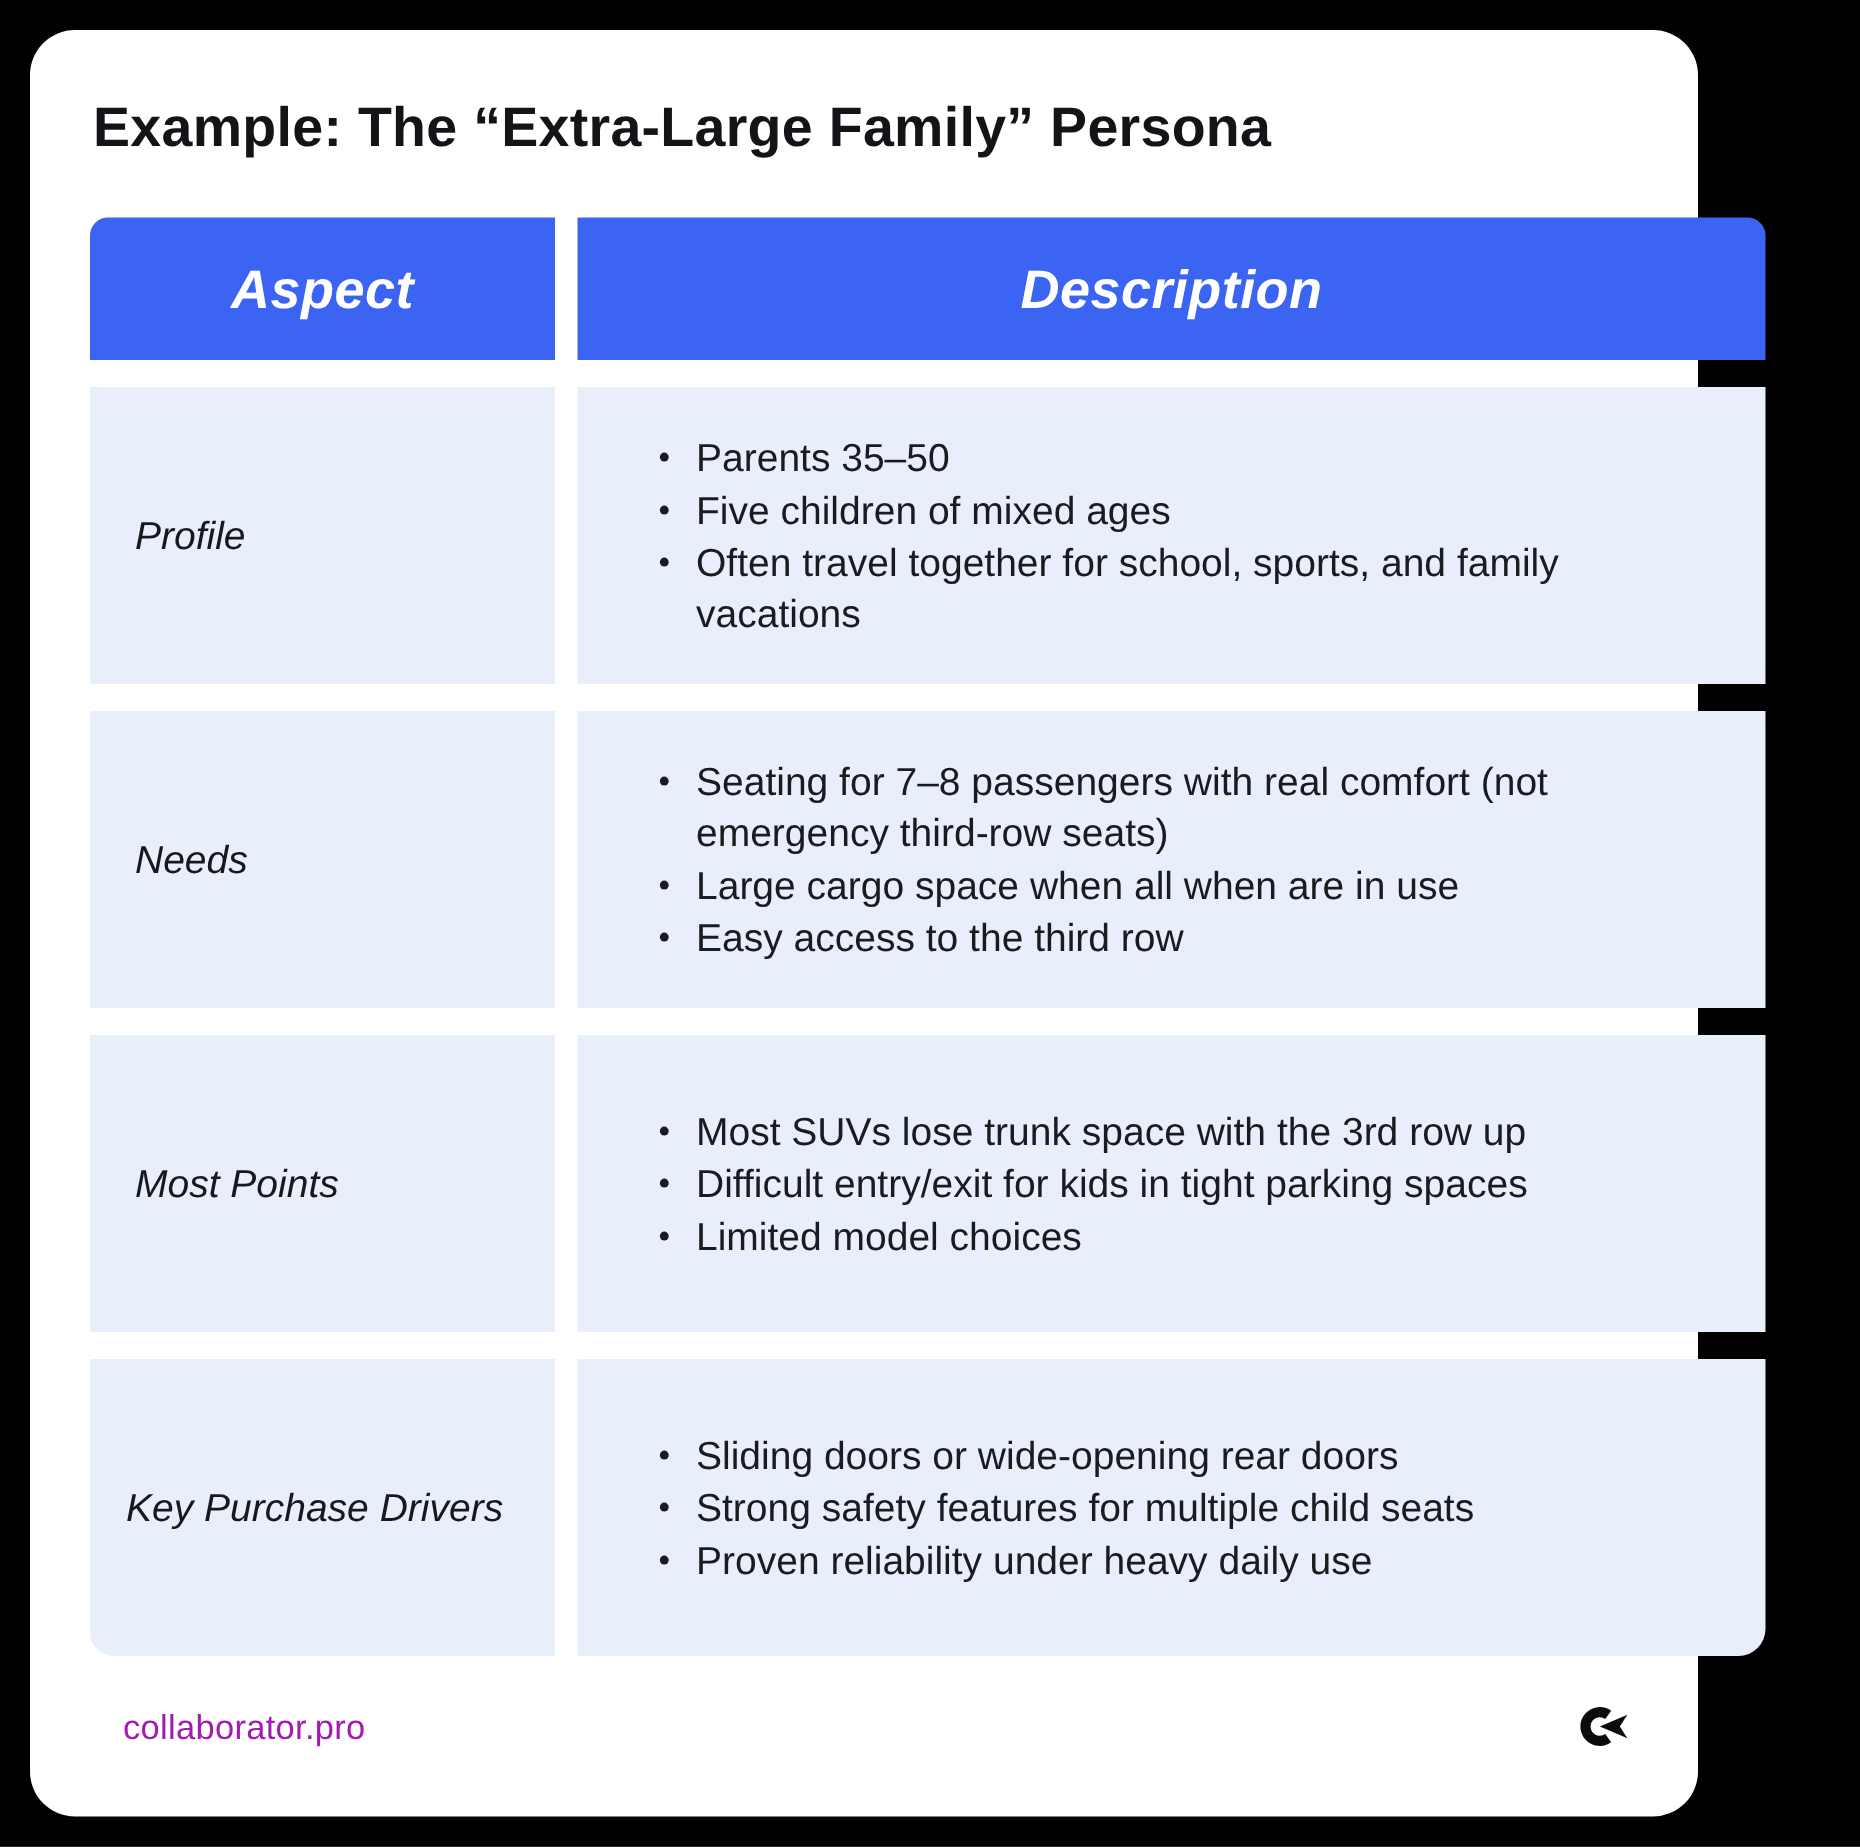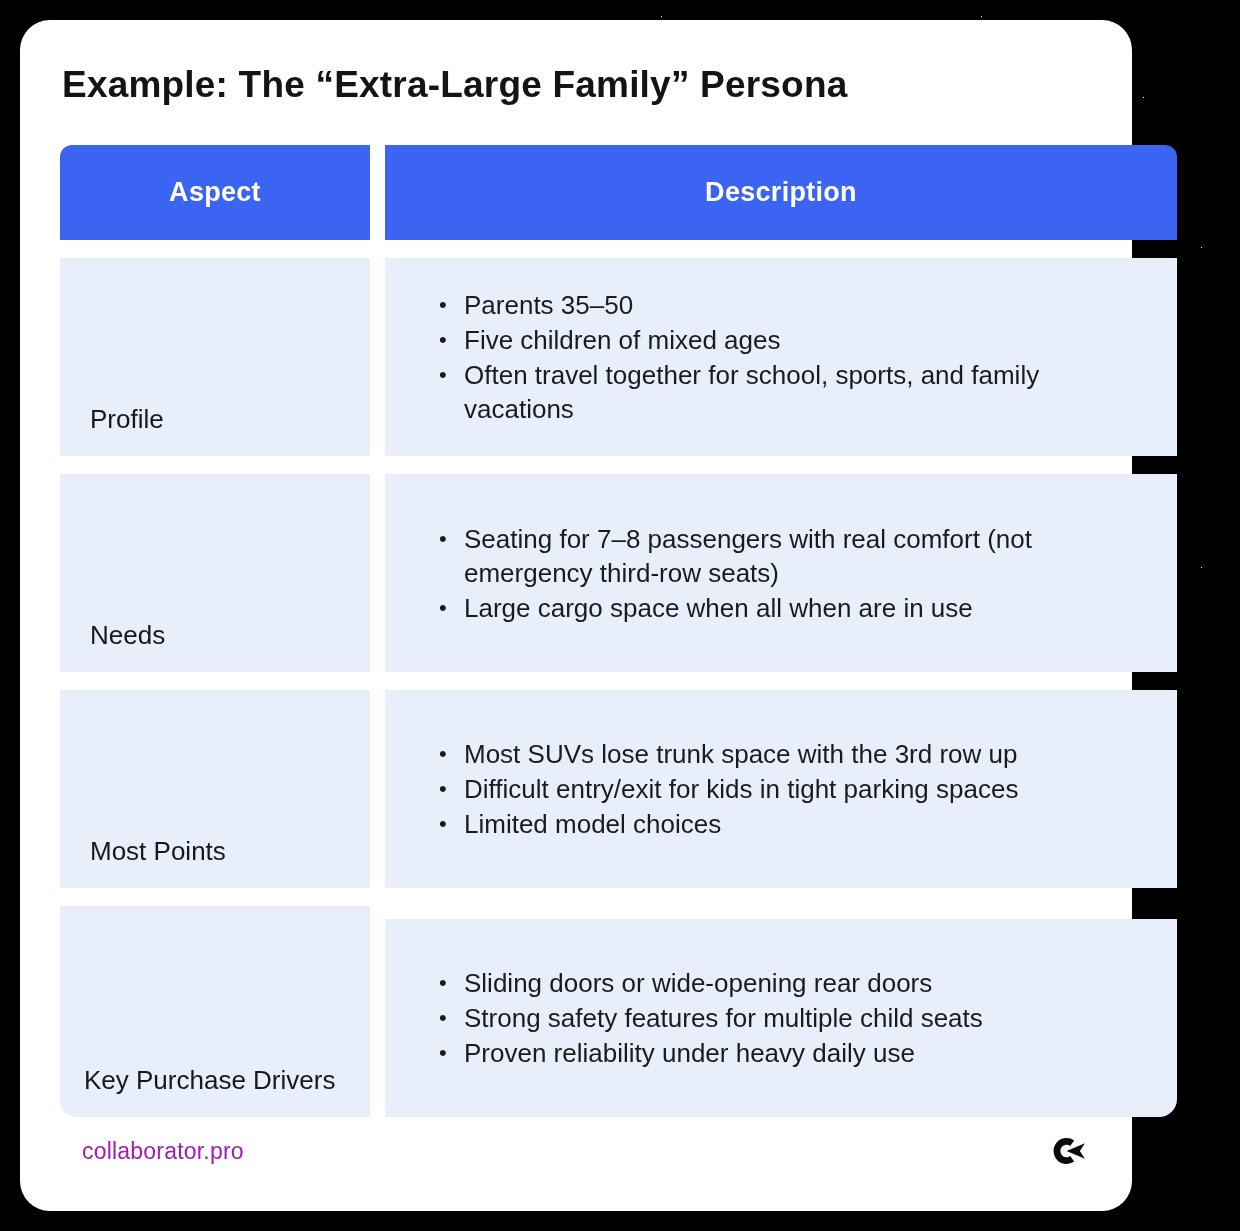--- a/index.html
+++ b/index.html
@@ -44,34 +44,34 @@
   }
   .thead,.tr{
     display:flex;
     column-gap:15px;
   }
   .th{
     background:var(--header-bg);
     color:var(--header-text);
     height:95px;
     display:flex;align-items:center;justify-content:center;
-    font-size:27px;font-weight:600;letter-spacing:.3px;
+    font-size:36px;font-weight:600;letter-spacing:.3px;font-style:italic;
   }
   .col-aspect{width:310px;flex:0 0 310px;}
   .col-desc{flex:1 1 auto;}
   .th-aspect{border-radius:12px 0 0 0;}
   .th-desc{border-radius:0 12px 0 0;}
   .td{
     background:var(--cell-bg);
     min-height:198px;
   }
   .td-aspect{
-    display:flex;align-items:flex-end;
+    display:flex;align-items:center;
     padding:20px 20px 20px 30px;
-    font-size:26px;line-height:34px;
+    font-size:26px;line-height:34px;font-style:italic;
   }
   .td-desc{
     display:flex;flex-direction:column;justify-content:center;
     padding:28px 44px 28px 52px;
   }
   .tr:last-child .td-aspect{border-radius:0 0 0 16px;padding-left:24px;}
   .tr:last-child .td-desc{border-radius:0 0 18px 0;}
   ul.desc-list{list-style:none;}
   ul.desc-list li{
     position:relative;
@@ -145,20 +145,21 @@
   </div>
 
   <div class="tr" style="margin-top:18px;">
     <div class="td col-aspect td-aspect">
       <span>Needs</span>
     </div>
     <div class="td col-desc td-desc">
       <ul class="desc-list">
               <li>Seating for 7–8 passengers with real comfort (not emergency third-row seats)</li>
               <li>Large cargo space when all when are in use</li>
+              <li>Easy access to the third row</li>
             </ul>
     </div>
   </div>
 
   <div class="tr" style="margin-top:18px;">
     <div class="td col-aspect td-aspect">
       <span>Most Points</span>
     </div>
     <div class="td col-desc td-desc">
       <ul class="desc-list">
@@ -166,21 +167,21 @@
               <li>Difficult entry/exit for kids in tight parking spaces</li>
               <li>Limited model choices</li>
             </ul>
     </div>
   </div>
 
   <div class="tr" style="margin-top:18px;">
     <div class="td col-aspect td-aspect" style="border-radius: 0px 0px 0px 16px;">
       <span>Key Purchase Drivers</span>
     </div>
-    <div class="td col-desc td-desc" style="border-radius: 0px 0px 18px; margin-top: 13px;">
+    <div class="td col-desc td-desc" style="border-radius: 0px 0px 18px;">
       <ul class="desc-list">
               <li>Sliding doors or wide-opening rear doors</li>
               <li>Strong safety features for multiple child seats</li>
               <li>Proven reliability under heavy daily use</li>
             </ul>
     </div>
   </div>
 </div>
   </div>
 

